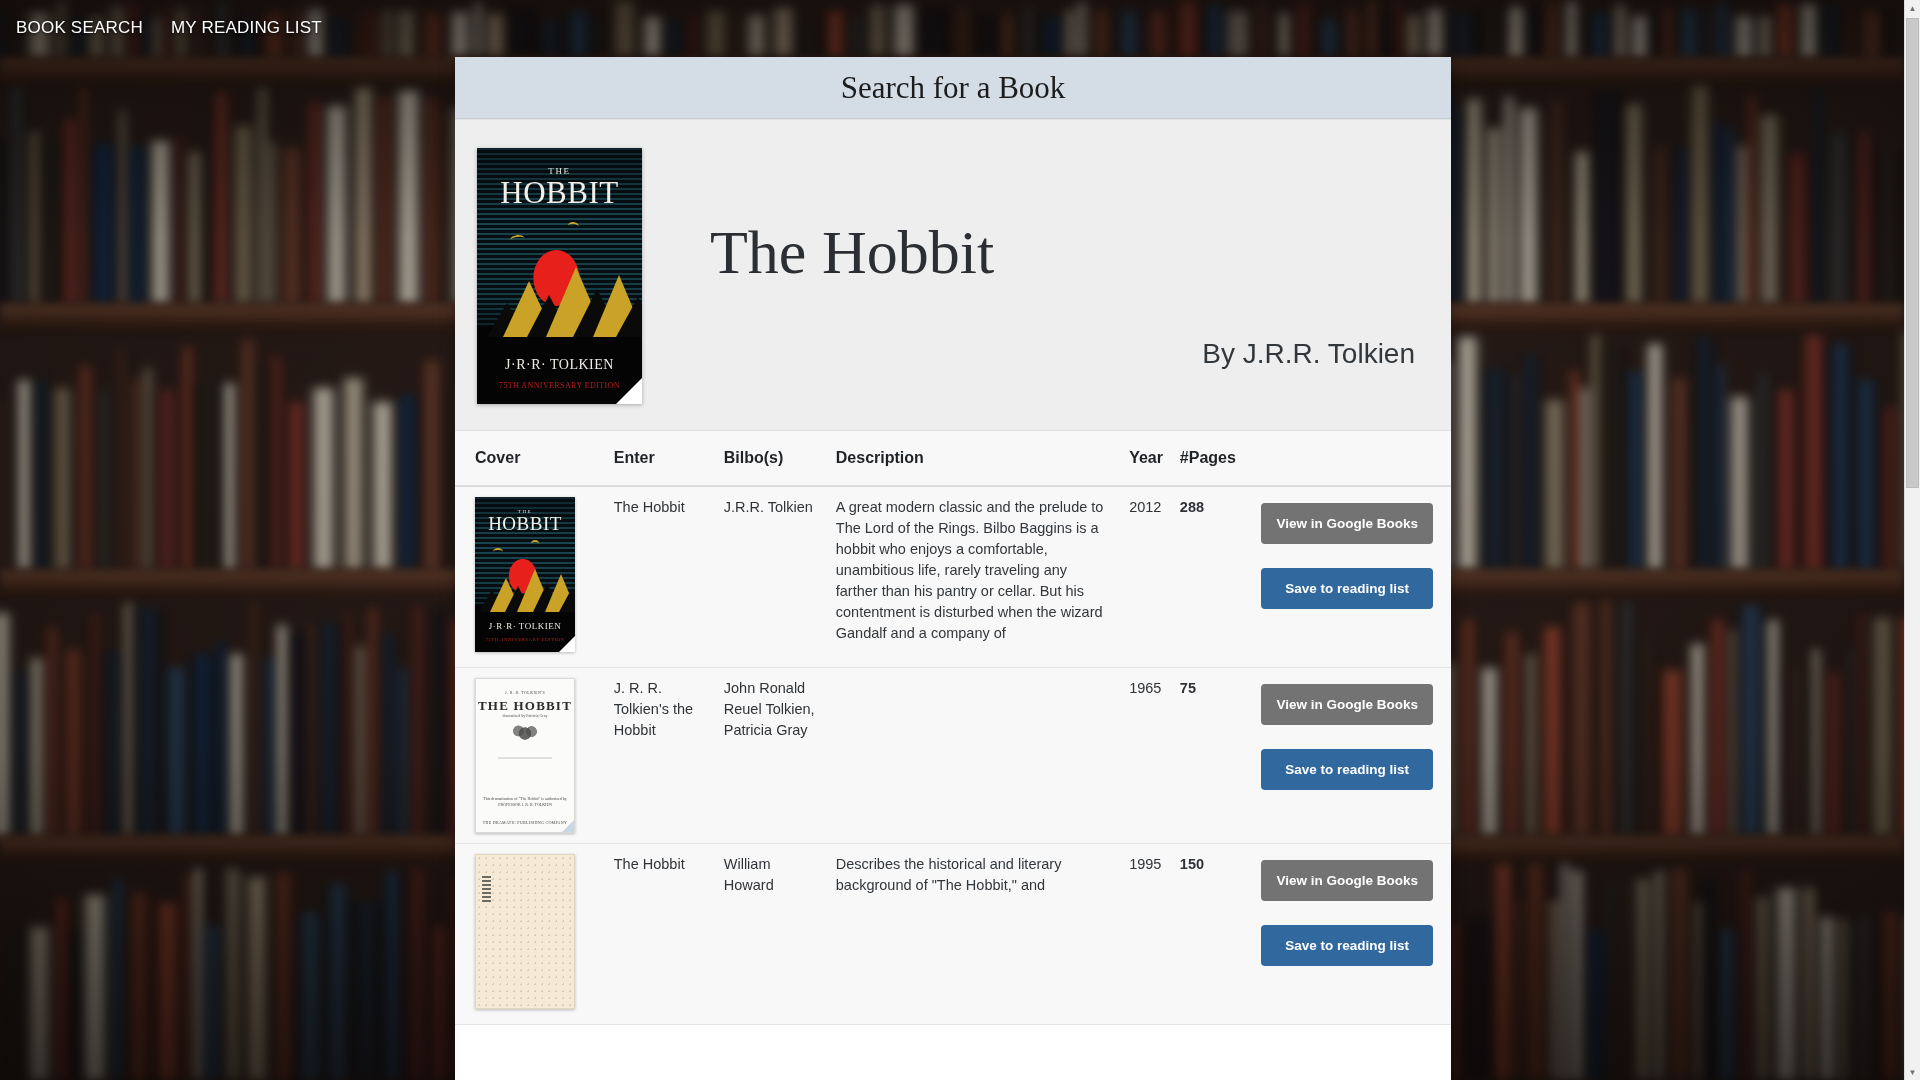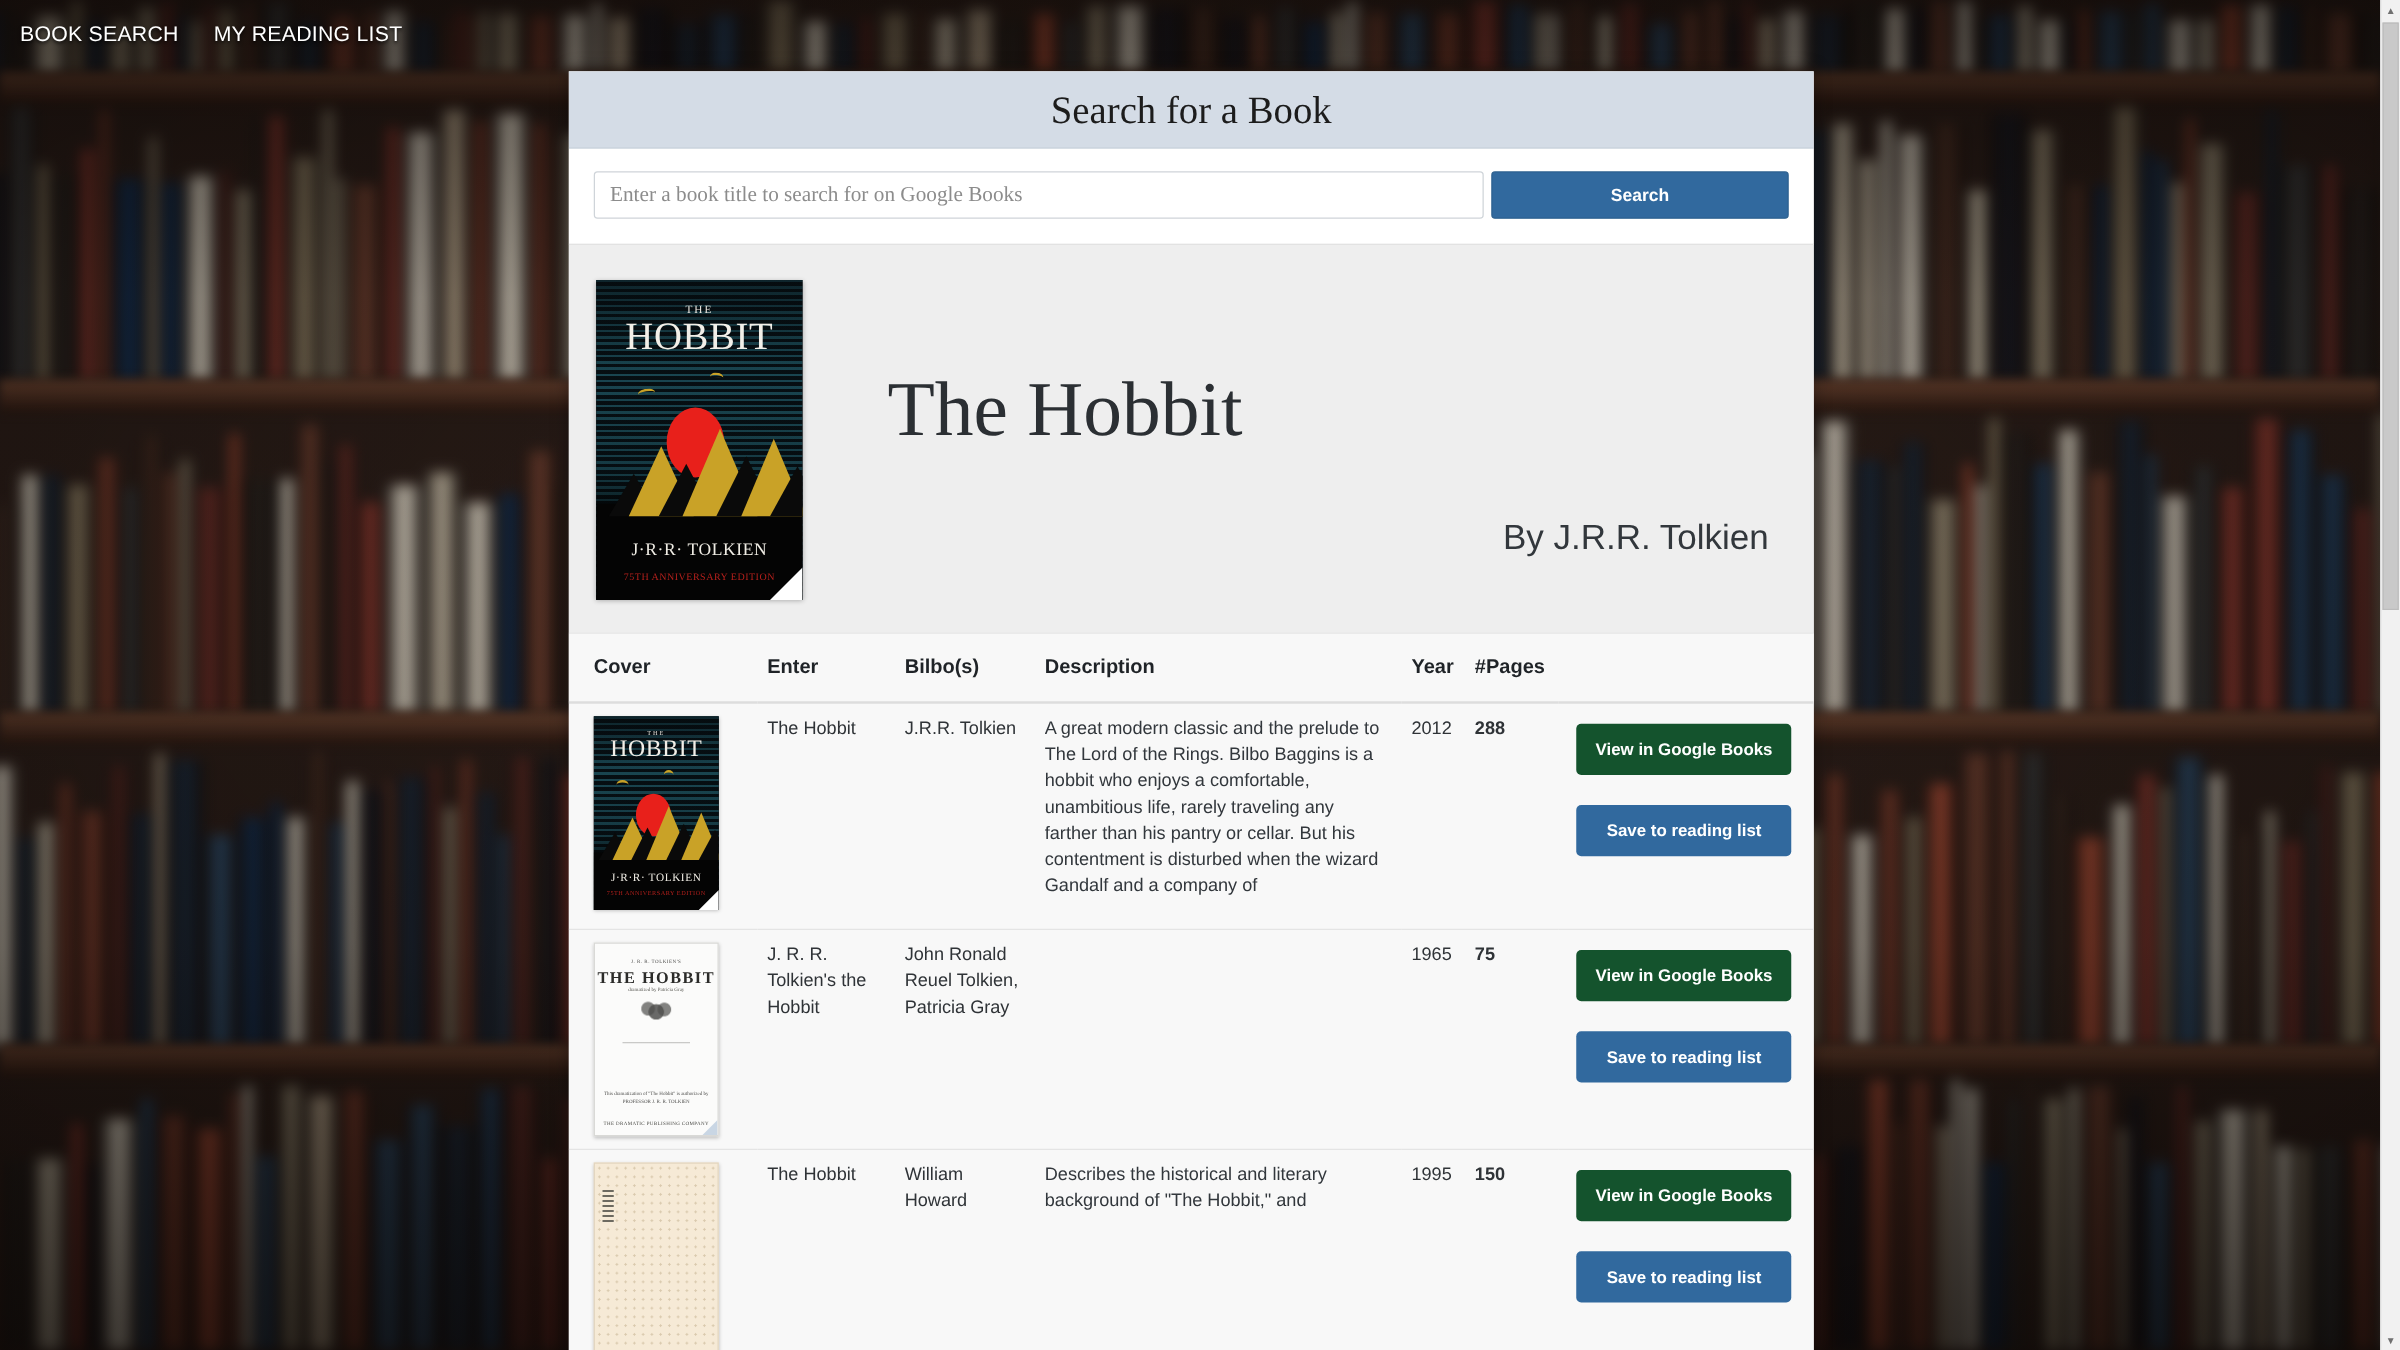--- a/index.html
+++ b/index.html
@@ -386,21 +386,21 @@
     text-align: center;
     border: none;
     border-radius: 4px;
     color: #ffffff;
     font-size: 13.5px;
     font-weight: bold;
     font-family: "Liberation Sans", sans-serif;
     cursor: pointer;
     margin-bottom: 24px;
   }
-  .btn-green { background:#14532d; }
+  .btn-green { background:#737373; }
   .btn-blue  { background:#31699e; }
 
   
   #page-scrollbar {
     position: absolute;
     top: 0; right: 0;
     width: 16px; height: 1080px;
     background: #f1f1f1;
     border-left: 1px solid #dcdcdc;
     z-index: 20;
@@ -930,24 +930,20 @@
   <a href="#">BOOK SEARCH</a>
   <a href="#">MY READING LIST</a>
 </nav>
 
 <div id="panel">
 
   <div id="panel-header">
     <h1>Search for a Book</h1>
   </div>
 
-  <div id="search-area">
-    <input id="search-input" type="text" placeholder="Enter a book title to search for on Google Books" style="">
-    <button id="search-button">Search</button>
-  </div>
 
   <div id="featured">
     <div id="featured-cover" class="hobbit-cover">
       <div class="sky"></div>
       <div class="bird" style="left:20%;top:34%;transform:rotate(-8deg);"></div>
       <div class="bird" style="left:55%;top:29%;transform:rotate(6deg);width:11px;"></div>
       <div class="ground"></div>
       <div class="mtn dark" style="left:6%;border-width:0 20px 34px 20px;"></div>
       <div class="mtn" style="left:16%;border-width:0 26px 56px 26px;"></div>
       <div class="mtn dark" style="left:30%;border-width:0 22px 42px 22px;"></div>

